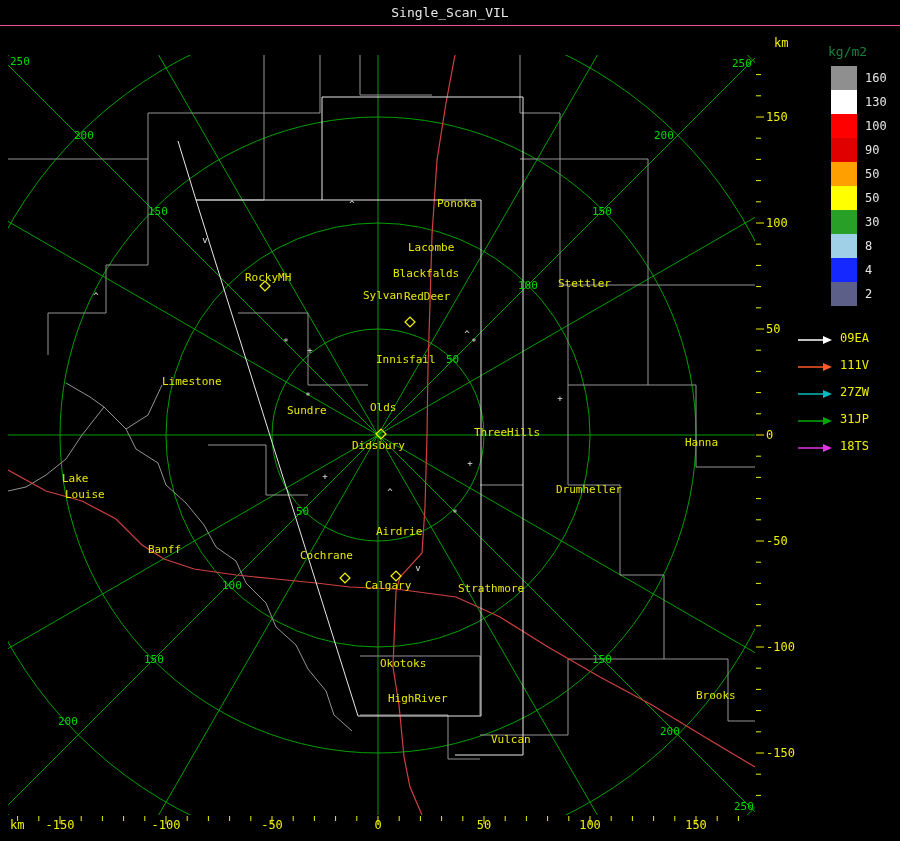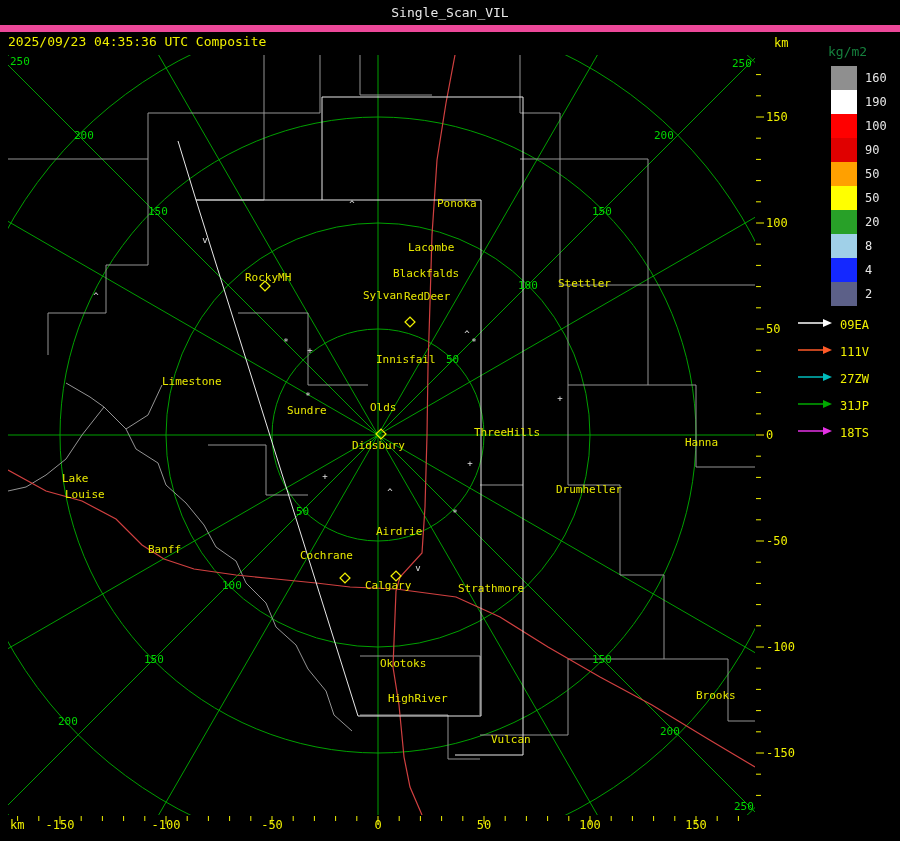--- a/index.html
+++ b/index.html
@@ -1,52 +1,51 @@
 <!DOCTYPE html>
 <html><head>
 <meta charset="utf-8">
 <style>
   html,body{margin:0;padding:0;background:#000;}
   .screen{position:relative;width:900px;height:841px;background:#000;overflow:hidden;
           font-family:"DejaVu Sans Mono","Liberation Mono",monospace;}
   .titlebar{position:absolute;top:0;left:0;width:900px;height:25px;
-            border-bottom:7px solid #ec4899;color:#e8e8e8;font-size:13px;
+            border-bottom:1px solid #ec4899;color:#e8e8e8;font-size:13px;
             text-align:center;line-height:25px;}
   .timestamp{position:absolute;left:8px;top:34px;color:#f0f000;font-size:13px;}
   .unit-km-top{position:absolute;left:774px;top:36px;color:#f0f000;font-size:12px;}
   .unit-kgm2{position:absolute;left:828px;top:44px;color:#15803d;font-size:13px;}
   #radar-svg{position:absolute;left:8px;top:55px;font-family:"DejaVu Sans Mono","Liberation Mono",monospace;}
   .ring{stroke:#00a000;fill:none;stroke-width:1;}
   .county{stroke:#949494;fill:none;stroke-width:1;}
   .highway{stroke:#d04040;fill:none;stroke-width:1.2;}
   .outline{stroke:#e8e8e8;fill:none;stroke-width:1;}
   .rlabel{fill:#00d800;font-size:11px;}
   .place{fill:#e8e800;font-size:11px;}
   .marker{fill:#e0e0e0;font-size:9px;}
   .site{stroke:#f0f000;fill:none;stroke-width:1.3;}
   .axlabel{fill:#f0f000;font-size:12px;}
   .tick{stroke:#f0f000;stroke-width:1;}
   #colorbar{position:absolute;left:808px;top:66px;}
   .cb-row{display:flex;align-items:center;height:24px;padding-left:23px;}
   .cb-swatch{width:26px;height:24px;display:inline-block;}
   .cb-label{color:#e8e8e8;font-size:12px;margin-left:8px;}
   #tracks{position:absolute;left:798px;top:318px;}
-  .trk-row{display:flex;align-items:flex-start;height:27px;}
+  .trk-row{display:flex;align-items:flex-end;height:27px;}
   .trk-label{color:#f0f000;font-size:12px;margin-left:6px;}
 </style>
 </head>
 <body>
 
 <div class="screen">
 
   <div class="titlebar">
     <span>Single_Scan_VIL</span>
   </div>
 
-  <div class="timestamp">2025/09/23 04:35:36 UTC Composite</div>
   <div class="unit-km-top">km</div>
   <div class="unit-kgm2">kg/m2</div>
 
   <svg id="radar-svg" width="790" height="782" viewBox="0 0 790 782">
     <defs>
       <clipPath id="mapclip">
           <rect x="0" y="0" width="747" height="760"></rect>
         </clipPath>
     </defs>
     <g id="g-grid" clip-path="url(#mapclip)">
@@ -262,41 +261,41 @@
     <text class="axlabel" x="2" y="774">km</text>
   </svg>
 
   <div id="colorbar">
       <div class="cb-row">
         <span class="cb-swatch" style="background: rgb(143, 143, 143);"></span>
         <span class="cb-label">160</span>
       </div>
       <div class="cb-row">
         <span class="cb-swatch" style="background: rgb(255, 255, 255);"></span>
-        <span class="cb-label">190</span>
+        <span class="cb-label">130</span>
       </div>
       <div class="cb-row">
         <span class="cb-swatch" style="background: rgb(255, 0, 0);"></span>
         <span class="cb-label">100</span>
       </div>
       <div class="cb-row">
         <span class="cb-swatch" style="background: rgb(224, 0, 0);"></span>
         <span class="cb-label">90</span>
       </div>
       <div class="cb-row">
         <span class="cb-swatch" style="background: rgb(255, 160, 0);"></span>
         <span class="cb-label">50</span>
       </div>
       <div class="cb-row">
         <span class="cb-swatch" style="background: rgb(255, 255, 0);"></span>
         <span class="cb-label">50</span>
       </div>
       <div class="cb-row">
         <span class="cb-swatch" style="background: rgb(40, 160, 40);"></span>
-        <span class="cb-label">20</span>
+        <span class="cb-label">30</span>
       </div>
       <div class="cb-row">
         <span class="cb-swatch" style="background: rgb(160, 208, 232);"></span>
         <span class="cb-label">8</span>
       </div>
       <div class="cb-row">
         <span class="cb-swatch" style="background: rgb(20, 40, 255);"></span>
         <span class="cb-label">4</span>
       </div>
       <div class="cb-row">

